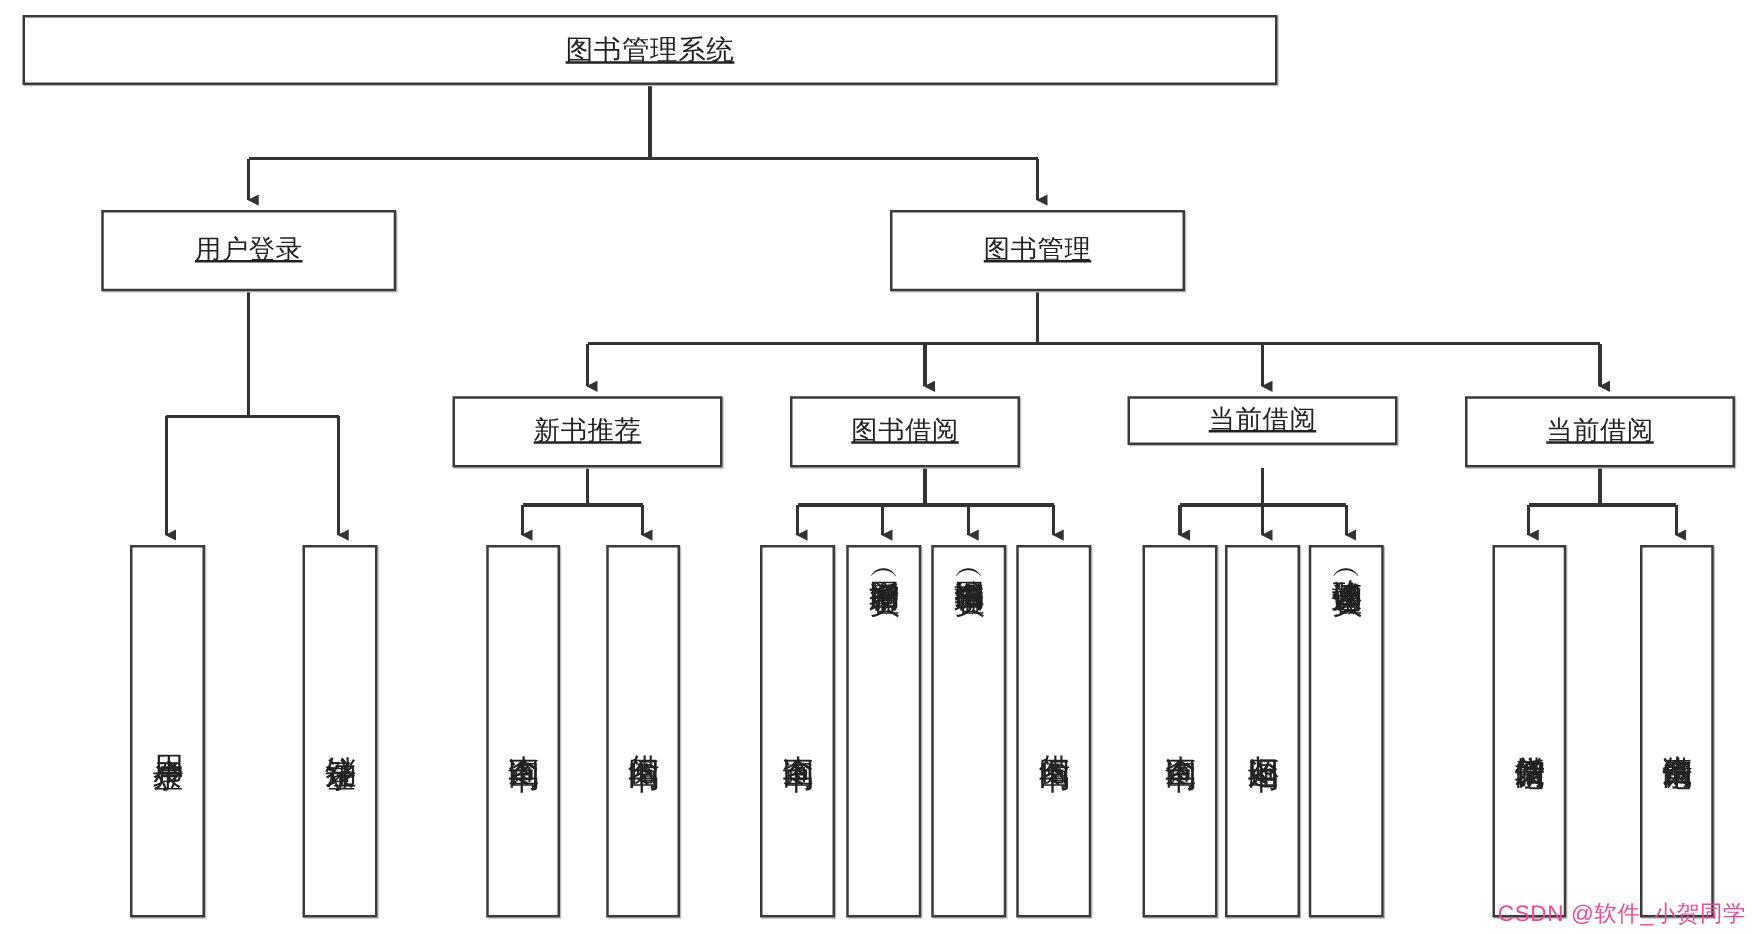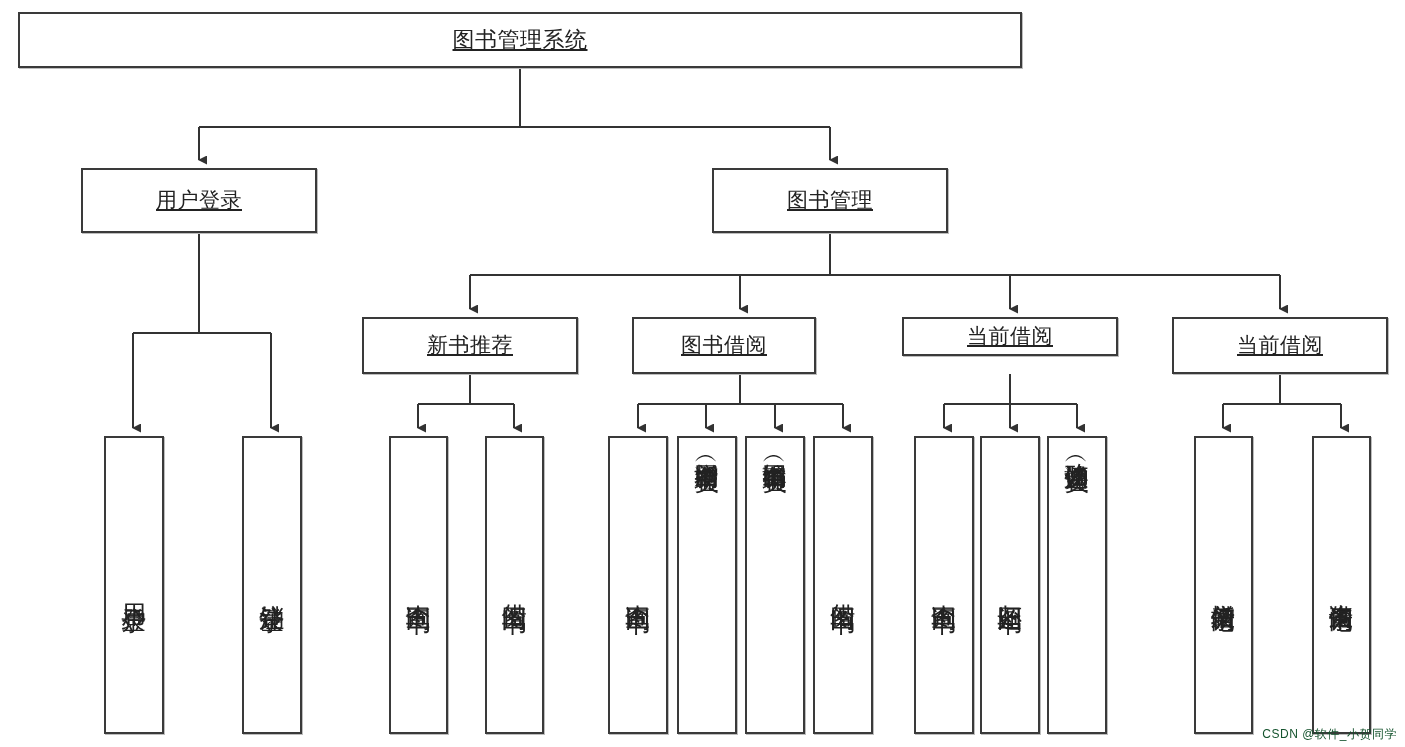--- a/index.html
+++ b/index.html
@@ -65,22 +65,22 @@
     font-size: 24px;
     letter-spacing: 1px;
   }
   .node.root .node-label {
     font-size: 22px;
   }
   #watermark {
     position: absolute;
     right: 8px;
     bottom: 4px;
-    font-size: 12px;
-    color: #14532d;
+    font-size: 18px;
+    color: #ec4899;
     letter-spacing: 0.5px;
     white-space: nowrap;
     user-select: none;
     text-align: right;
   }
 </style>
 </head>
 <body>
 
 <div id="diagram-canvas">

